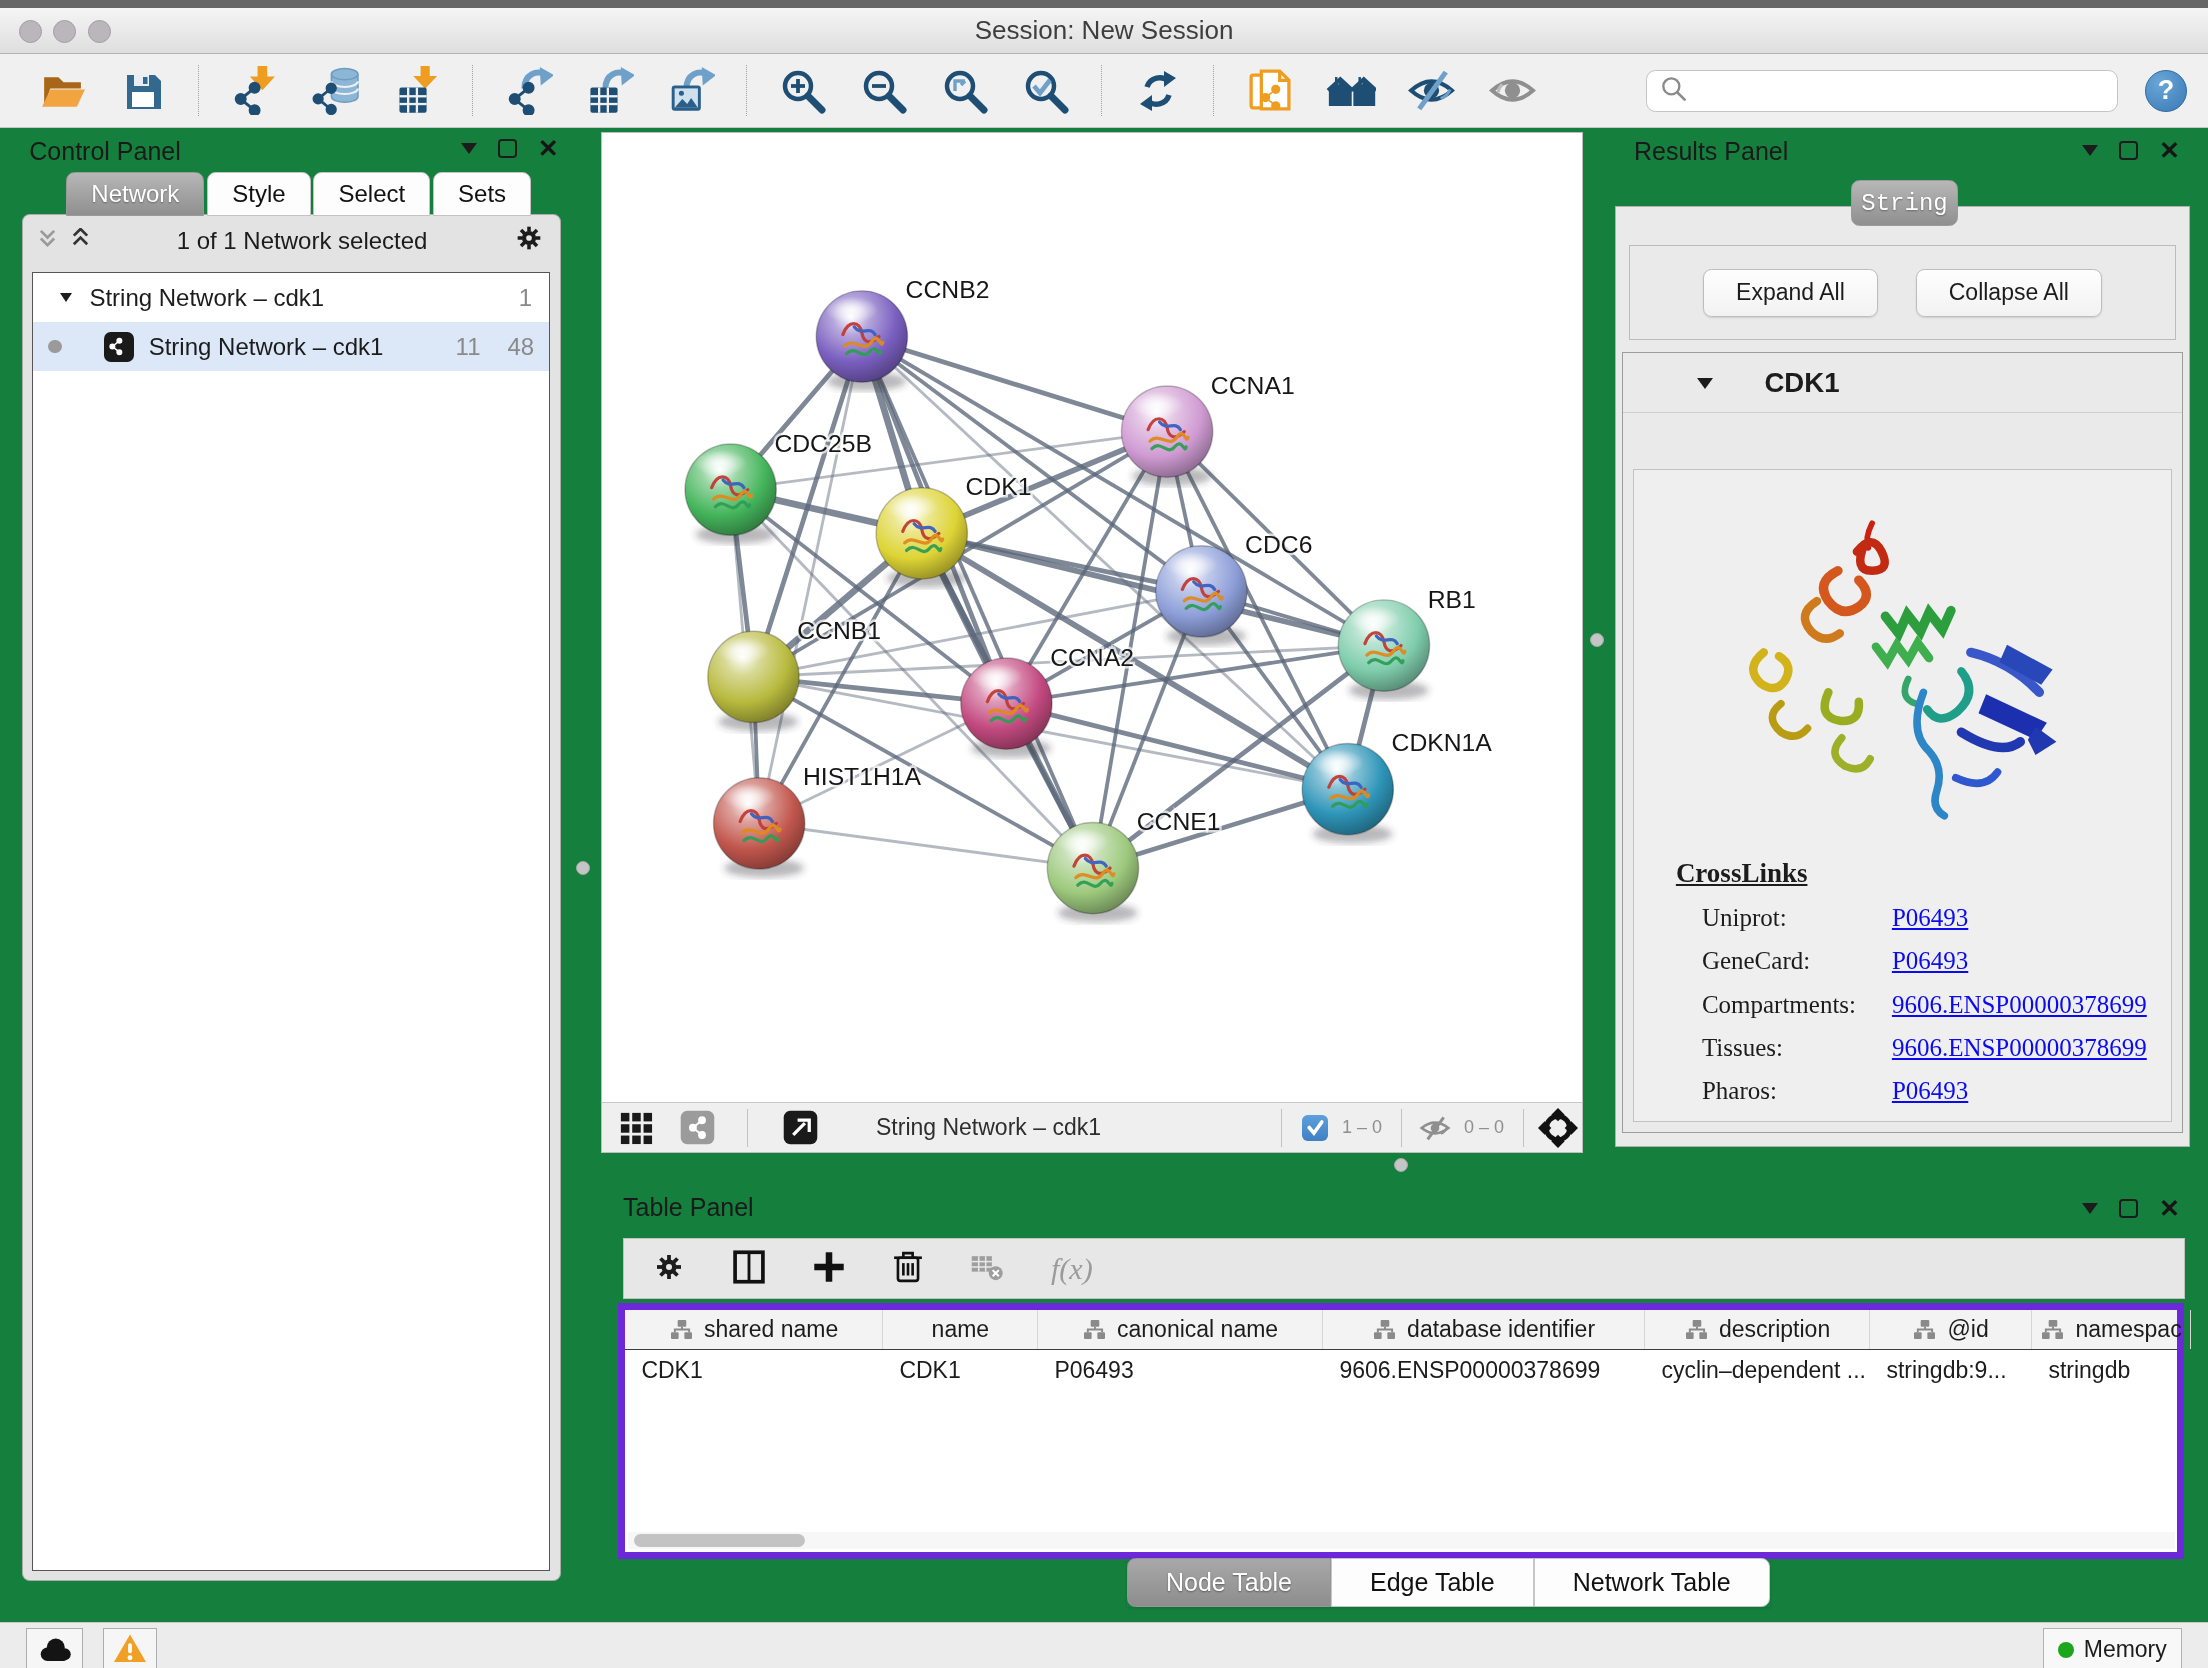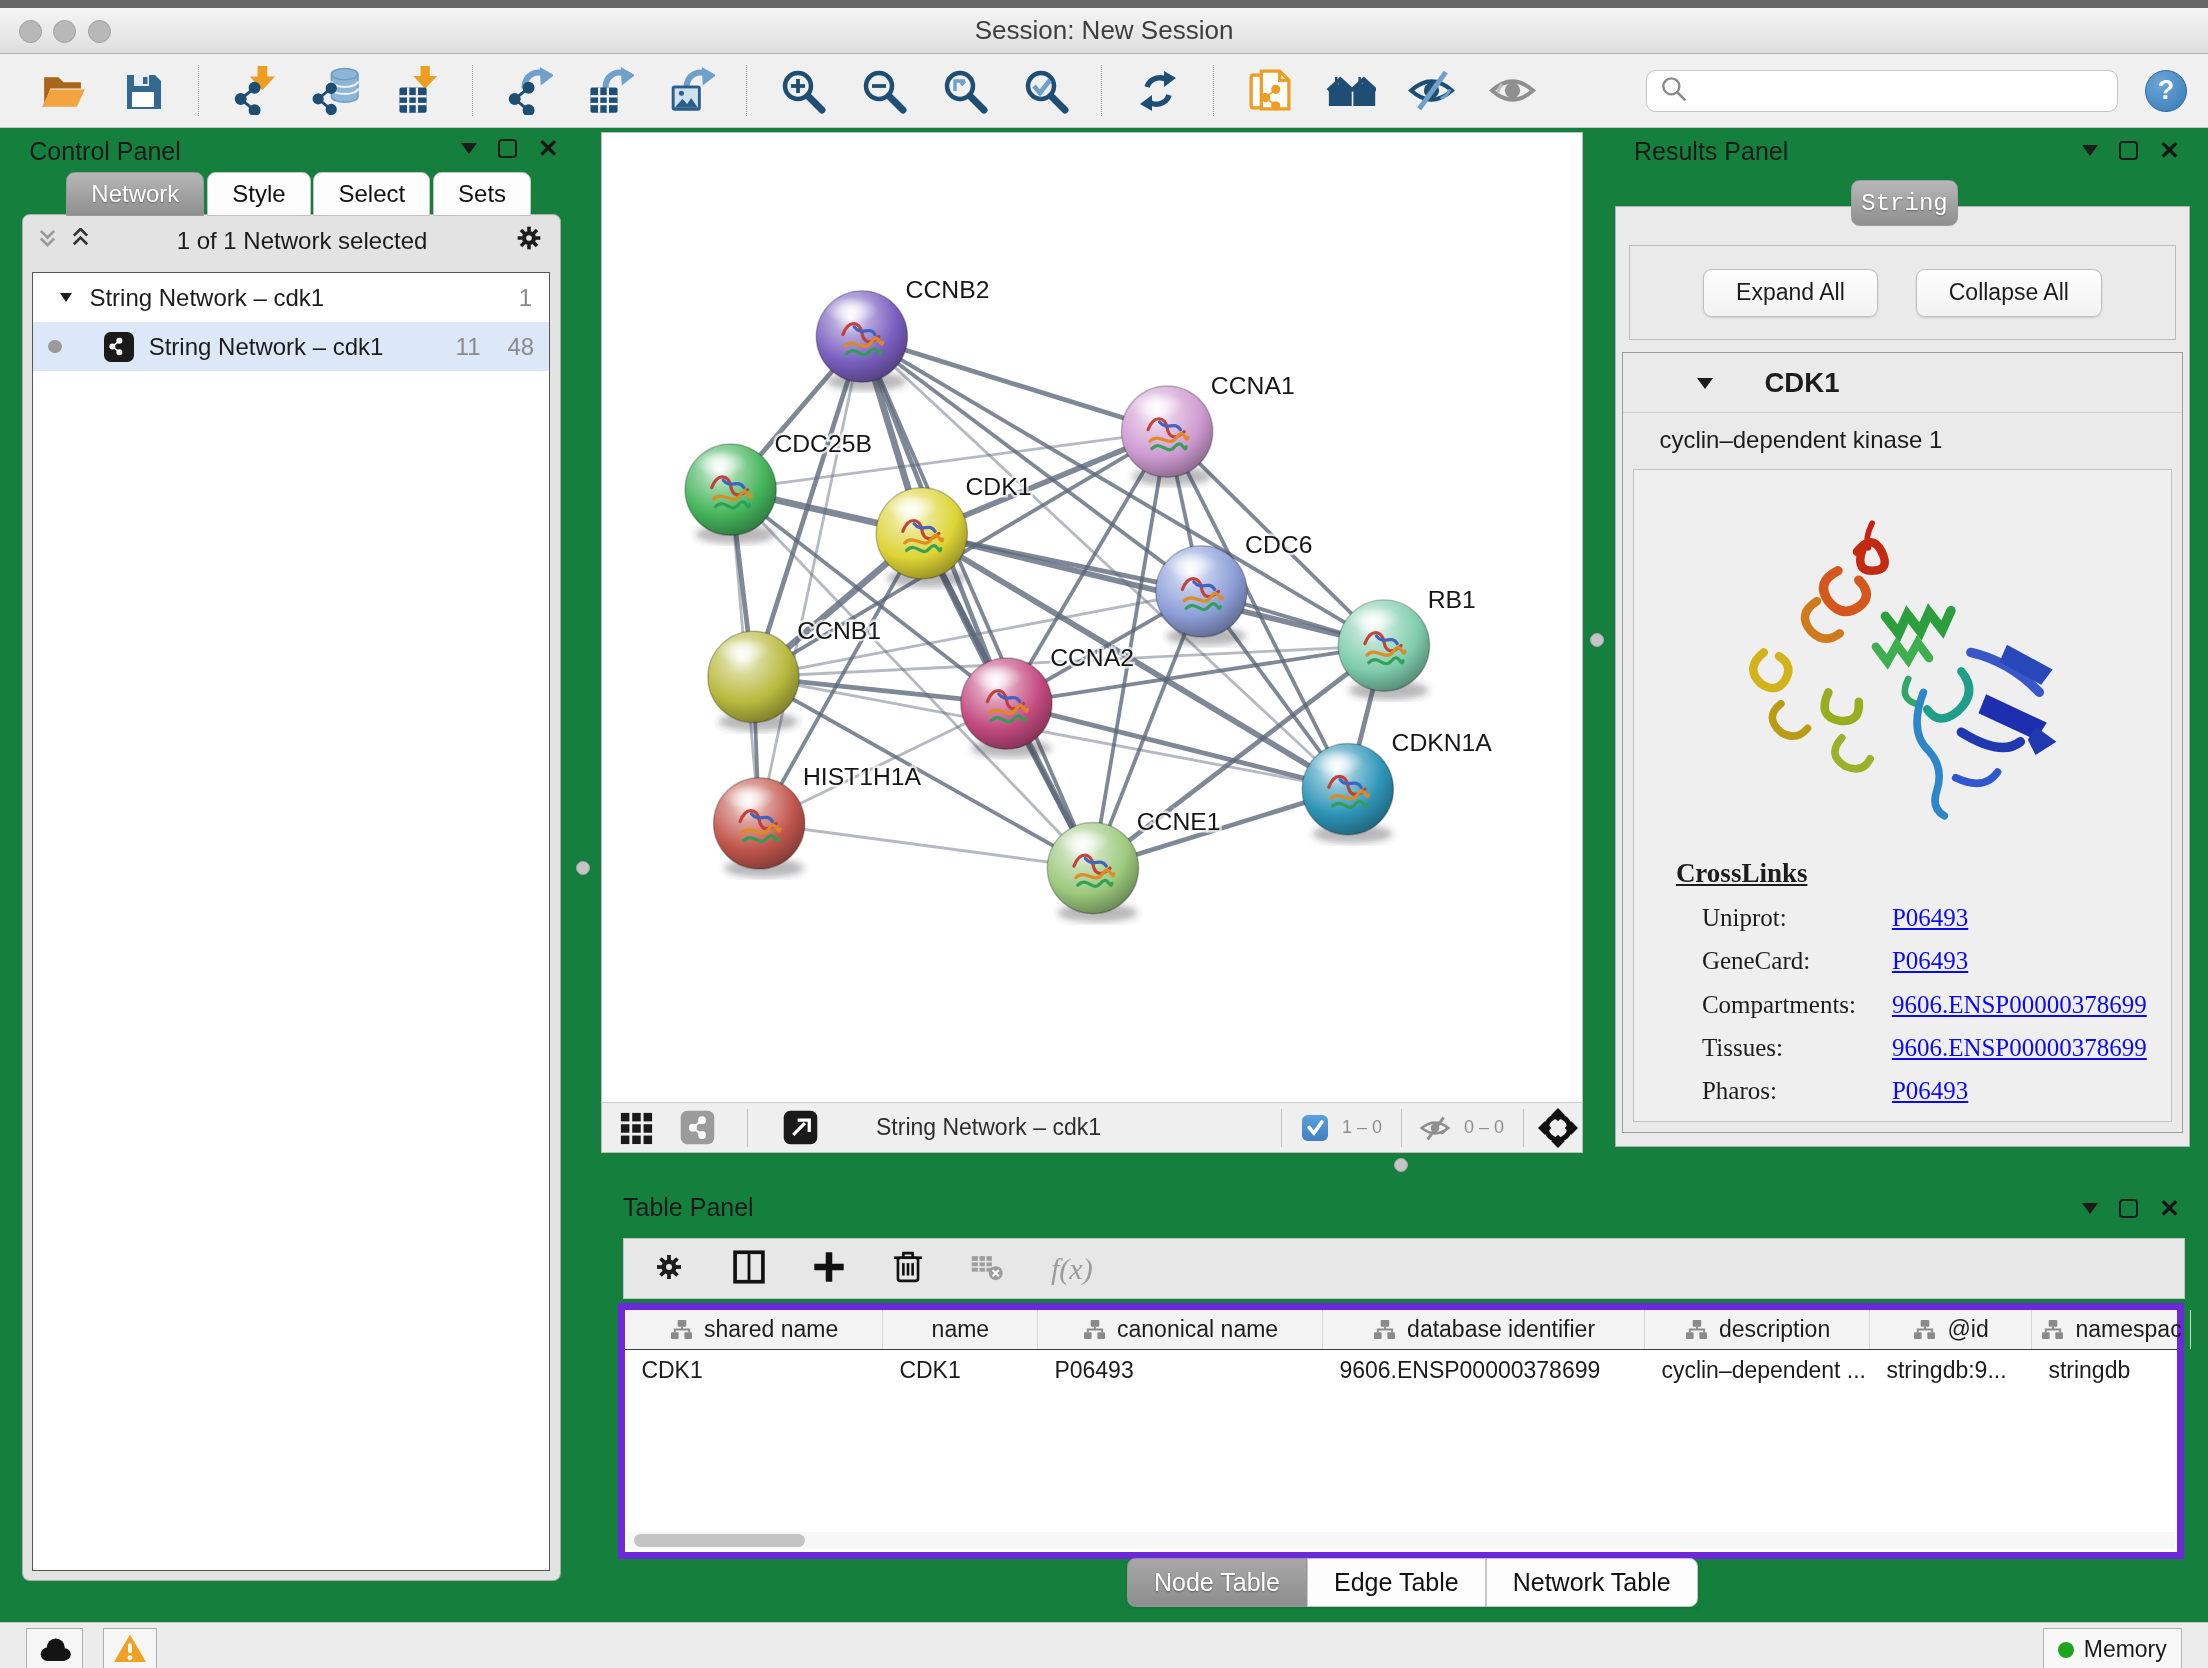--- a/index.html
+++ b/index.html
@@ -75,21 +75,21 @@
   .tptools{position:absolute;left:17px;top:55px;width:1562px;height:61px;background:#e7e7e7;border:1px solid #c2c2c2;box-sizing:border-box;display:flex;align-items:center;gap:44px;padding-left:27px;}
   .fx{font-family:"Liberation Serif",serif;font-style:italic;font-size:30px;color:#9b9b9b;}
   .ttable{position:absolute;left:12.4px;top:120px;width:1566px;height:256px;background:#fff;border:7px solid #6d28d9;box-sizing:border-box;}
   .thead{display:flex;height:40px;background:#f3f3f3;border-bottom:1.9px solid #3c3c3c;box-sizing:border-box;}
   .th{display:flex;align-items:center;justify-content:center;gap:11.4px;font-size:23px;border-right:1px solid #d6d6d6;box-sizing:border-box;overflow:hidden;white-space:nowrap;flex:0 0 auto;}
   .trowdata{display:flex;height:40px;}
   .td{font-size:23px;display:flex;align-items:center;padding-left:16px;box-sizing:border-box;overflow:hidden;white-space:nowrap;flex:0 0 auto;}
   .hscroll{position:absolute;left:2.9px;right:2.9px;bottom:2.9px;height:17px;background:#f7f7f7;}
   .hthumb{position:absolute;left:5.7px;top:1.9px;width:171px;height:13.3px;border-radius:6.7px;background:#c3c3c3;}
   .ttabs{position:absolute;left:521px;top:375px;display:flex;box-shadow:0 1px 2.9px rgba(0,0,0,.15);}
-  .ttab{height:47px;padding:0 26px;font-size:25px;display:flex;align-items:center;background:#fdfdfd;border:1px solid #c6c6c6;color:#111;}
+  .ttab{height:47px;padding:0 38px;font-size:25px;display:flex;align-items:center;background:#fdfdfd;border:1px solid #c6c6c6;color:#111;}
   .ttab:first-child{border-radius:8.6px 0 0 8.6px;}
   .ttab:last-child{border-radius:0 8.6px 8.6px 0;}
   .ttab.active{background:linear-gradient(#a8a8a8,#8d8d8d);color:#fff;text-shadow:0 1px 1.9px rgba(0,0,0,.4);border-color:#969696;}
   
   .statusbar{position:absolute;left:0;right:0;top:1614px;height:54px;background:#ececec;border-top:1px solid #c6c6c6;}
   .sbtn{position:absolute;top:4.8px;width:55px;height:40px;background:#f6f6f6;border:1.9px solid #adadad;display:flex;align-items:center;justify-content:center;}
   .membtn{position:absolute;right:26px;top:4.8px;width:137px;height:42px;background:#f8f8f8;border:1.9px solid #b2b2b2;display:flex;align-items:center;justify-content:center;gap:9.5px;font-size:23px;}
   .memdot{width:16px;height:16px;border-radius:50%;background:#1ea51e;}
   .splitdot{position:absolute;width:12.4px;height:12.4px;border-radius:50%;background:#c5c5c5;border:1px solid #a8a8a8;}
   .node-label{paint-order:stroke;stroke:#ffffff;stroke-width:5px;stroke-opacity:.7;fill:#161616;font-size:26px;font-family:"Liberation Sans",sans-serif;}
@@ -741,21 +741,20 @@
     <div class="rpbox">
       <div class="rpexpand">
         <div class="rbtn">Expand All</div>
         <div class="rbtn">Collapse All</div>
       </div>
       <div class="rsection">
         <div class="rshead">
           <span class="tri"></span>
           <span class="rstitle">CDK1</span>
         </div>
-        <div class="rsubtitle">cyclin–dependent kinase 1</div>
         <div class="rcontent">
           <svg class="protein" width="361" height="335" viewBox="0 0 380 352">
             <g fill="none" stroke-linecap="round">
               <path d="M158,22 q-8,16 -4,26" stroke="#cc2015" stroke-width="6"></path>
               <path d="M150,44 q-12,28 8,28 q20,0 10,-20 q-10,-20 -26,0" stroke="#c32a12" stroke-width="9"></path>
               <path d="M122,72 q-24,12 -10,32 q14,18 32,6 q16,-12 0,-28" stroke="#d4581e" stroke-width="10"></path>
               <path d="M100,104 q-22,14 -6,32 q14,14 30,2" stroke="#cf7a1c" stroke-width="9"></path>
               <path d="M44,158 q-20,16 -4,32 q16,12 26,-2 q10,-16 -6,-26" stroke="#d2b31c" stroke-width="9"></path>
               <path d="M62,212 q-18,14 0,30 q16,10 28,-4" stroke="#b99c14" stroke-width="8"></path>
               <path d="M112,200 q-12,26 12,30 q22,2 20,-20" stroke="#98ad1f" stroke-width="9"></path>

